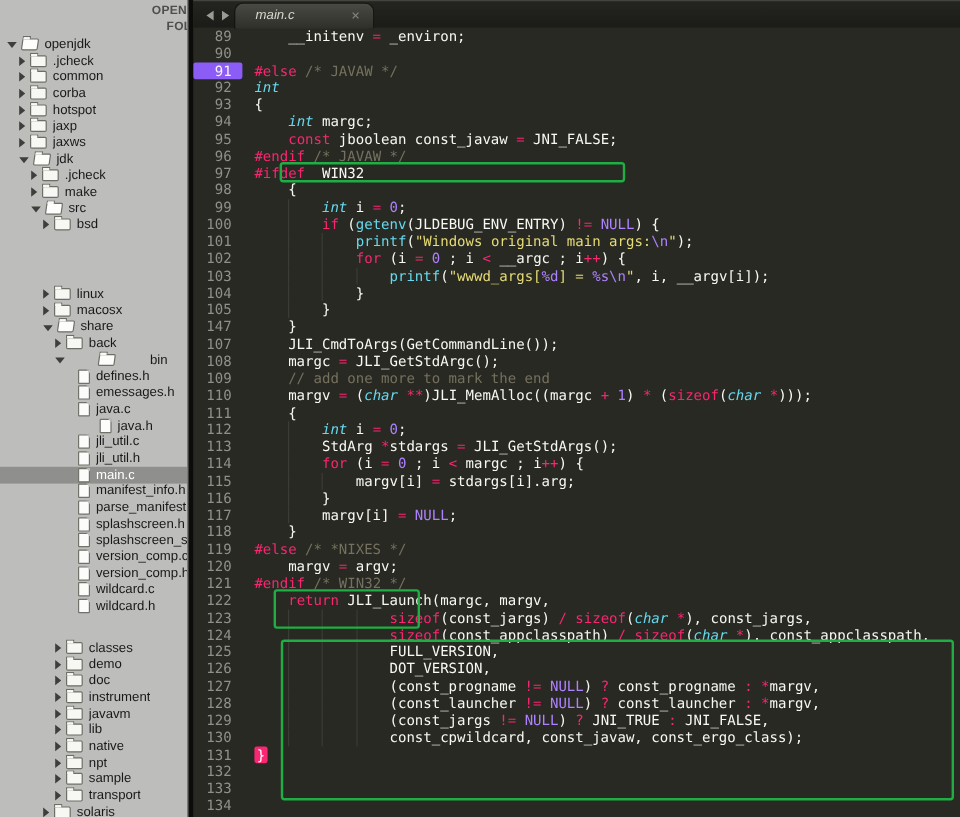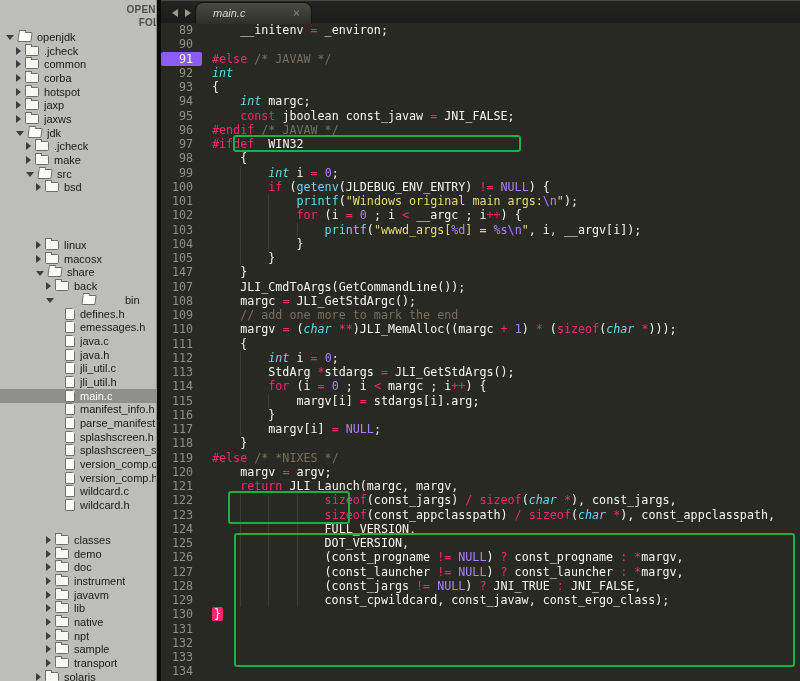--- a/index.html
+++ b/index.html
@@ -185,21 +185,21 @@
         <div class="row" style="padding-left: 56px;">
           <span class="spc"></span>
           <span class="dicon"></span>
           <span class="lbl">emessages.h</span>
         </div>
         <div class="row" style="padding-left: 56px;">
           <span class="spc"></span>
           <span class="dicon"></span>
           <span class="lbl">java.c</span>
         </div>
-        <div class="row" style="padding-left: 56px;">
+        <div class="row" style="padding-left: 74px;">
           <span class="spc"></span>
           <span class="dicon"></span>
           <span class="lbl">java.h</span>
         </div>
         <div class="row" style="padding-left: 56px;">
           <span class="spc"></span>
           <span class="dicon"></span>
           <span class="lbl">jli_util.c</span>
         </div>
         <div class="row" style="padding-left: 56px;">
@@ -421,20 +421,21 @@
           <div class="cl"><span class="tk-w">    {</span></div>
           <div class="cl"><i class="iguide" style="left: 28.176px;"></i><span class="tk-w">        </span><span class="tk-t">int</span><span class="tk-w"> i </span><span class="tk-p">=</span><span class="tk-w"> </span><span class="tk-c">0</span><span class="tk-w">;</span></div>
           <div class="cl"><i class="iguide" style="left: 28.176px;"></i><span class="tk-w">        StdArg </span><span class="tk-p">*</span><span class="tk-w">stdargs </span><span class="tk-p">=</span><span class="tk-w"> JLI_GetStdArgs();</span></div>
           <div class="cl"><i class="iguide" style="left: 28.176px;"></i><span class="tk-w">        </span><span class="tk-p">for</span><span class="tk-w"> (i </span><span class="tk-p">=</span><span class="tk-w"> </span><span class="tk-c">0</span><span class="tk-w"> ; i </span><span class="tk-p">&lt;</span><span class="tk-w"> margc ; i</span><span class="tk-p">++</span><span class="tk-w">) {</span></div>
           <div class="cl"><i class="iguide" style="left: 28.176px;"></i><i class="iguide" style="left: 56.352px;"></i><span class="tk-w">            margv[i] </span><span class="tk-p">=</span><span class="tk-w"> stdargs[i].arg;</span></div>
           <div class="cl"><i class="iguide" style="left: 28.176px;"></i><span class="tk-w">        }</span></div>
           <div class="cl"><i class="iguide" style="left: 28.176px;"></i><span class="tk-w">        margv[i] </span><span class="tk-p">=</span><span class="tk-w"> </span><span class="tk-c">NULL</span><span class="tk-w">;</span></div>
           <div class="cl"><span class="tk-w">    }</span></div>
           <div class="cl"><span class="tk-p">#else</span><span class="tk-m"> /* *NIXES */</span></div>
           <div class="cl"><span class="tk-w">    margv </span><span class="tk-p">=</span><span class="tk-w"> argv;</span></div>
+          <div class="cl"><span class="tk-p">#endif</span><span class="tk-m"> /* WIN32 */</span></div>
           <div class="cl"><span class="tk-w">    </span><span class="tk-p">return</span><span class="tk-w"> JLI_Launch(margc, margv,</span></div>
           <div class="cl"><i class="iguide" style="left: 28.176px;"></i><i class="iguide" style="left: 56.352px;"></i><i class="iguide" style="left: 84.528px;"></i><span class="tk-w">                </span><span class="tk-p">sizeof</span><span class="tk-w">(const_jargs) </span><span class="tk-p">/</span><span class="tk-w"> </span><span class="tk-p">sizeof</span><span class="tk-w">(</span><span class="tk-t">char</span><span class="tk-w"> </span><span class="tk-p">*</span><span class="tk-w">), const_jargs,</span></div>
           <div class="cl"><i class="iguide" style="left: 28.176px;"></i><i class="iguide" style="left: 56.352px;"></i><i class="iguide" style="left: 84.528px;"></i><span class="tk-w">                </span><span class="tk-p">sizeof</span><span class="tk-w">(const_appclasspath) </span><span class="tk-p">/</span><span class="tk-w"> </span><span class="tk-p">sizeof</span><span class="tk-w">(</span><span class="tk-t">char</span><span class="tk-w"> </span><span class="tk-p">*</span><span class="tk-w">), const_appclasspath,</span></div>
           <div class="cl"><i class="iguide" style="left: 28.176px;"></i><i class="iguide" style="left: 56.352px;"></i><i class="iguide" style="left: 84.528px;"></i><span class="tk-w">                FULL_VERSION,</span></div>
           <div class="cl"><i class="iguide" style="left: 28.176px;"></i><i class="iguide" style="left: 56.352px;"></i><i class="iguide" style="left: 84.528px;"></i><span class="tk-w">                DOT_VERSION,</span></div>
           <div class="cl"><i class="iguide" style="left: 28.176px;"></i><i class="iguide" style="left: 56.352px;"></i><i class="iguide" style="left: 84.528px;"></i><span class="tk-w">                (const_progname </span><span class="tk-p">!=</span><span class="tk-w"> </span><span class="tk-c">NULL</span><span class="tk-w">) </span><span class="tk-p">?</span><span class="tk-w"> const_progname </span><span class="tk-p">:</span><span class="tk-w"> </span><span class="tk-p">*</span><span class="tk-w">margv,</span></div>
           <div class="cl"><i class="iguide" style="left: 28.176px;"></i><i class="iguide" style="left: 56.352px;"></i><i class="iguide" style="left: 84.528px;"></i><span class="tk-w">                (const_launcher </span><span class="tk-p">!=</span><span class="tk-w"> </span><span class="tk-c">NULL</span><span class="tk-w">) </span><span class="tk-p">?</span><span class="tk-w"> const_launcher </span><span class="tk-p">:</span><span class="tk-w"> </span><span class="tk-p">*</span><span class="tk-w">margv,</span></div>
           <div class="cl"><i class="iguide" style="left: 28.176px;"></i><i class="iguide" style="left: 56.352px;"></i><i class="iguide" style="left: 84.528px;"></i><span class="tk-w">                (const_jargs </span><span class="tk-p">!=</span><span class="tk-w"> </span><span class="tk-c">NULL</span><span class="tk-w">) </span><span class="tk-p">?</span><span class="tk-w"> JNI_TRUE </span><span class="tk-p">:</span><span class="tk-w"> JNI_FALSE,</span></div>
           <div class="cl"><i class="iguide" style="left: 28.176px;"></i><i class="iguide" style="left: 56.352px;"></i><i class="iguide" style="left: 84.528px;"></i><span class="tk-w">                const_cpwildcard, const_javaw, const_ergo_class);</span></div>
           <div class="cl"><span class="tk-x">}</span></div>

